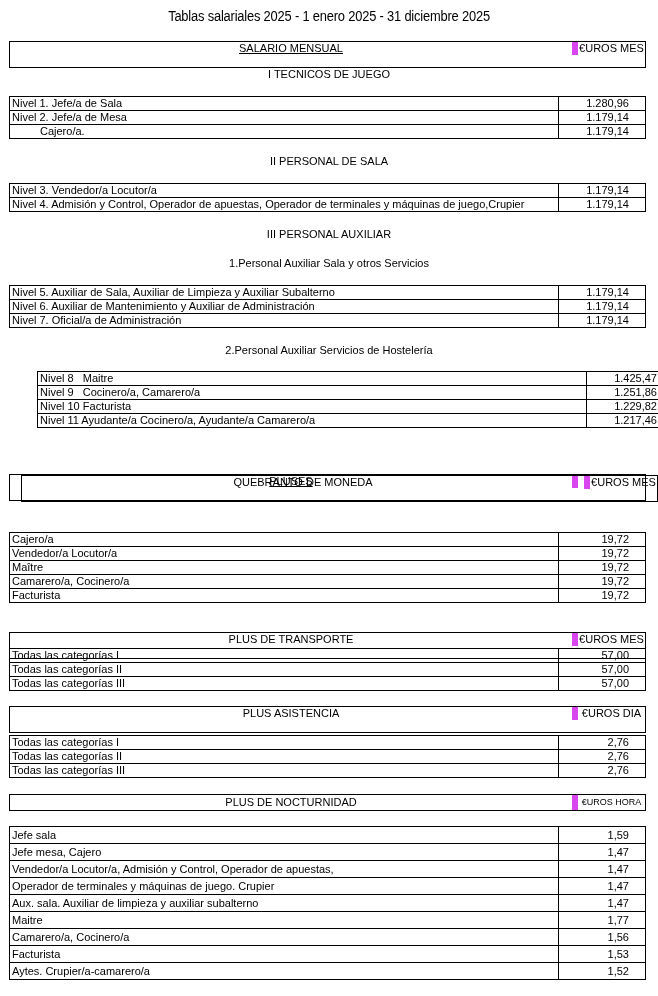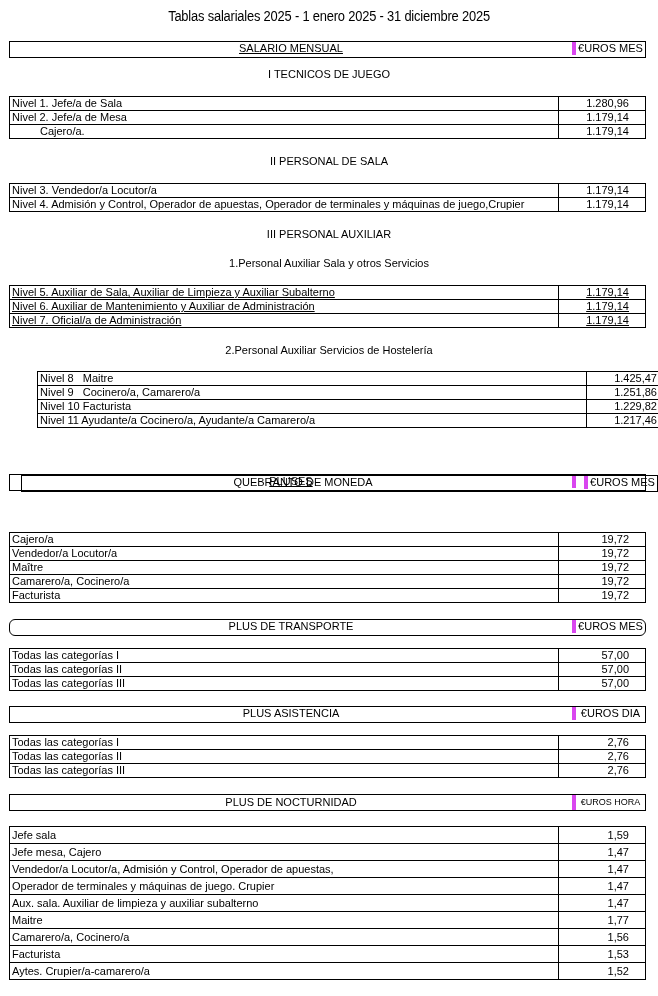--- a/index.html
+++ b/index.html
@@ -11,32 +11,32 @@
     .abs { position: absolute; }
     .title {
       left: 0; width: 658px; top: 8px; text-align: center;
       font-size: 14px; letter-spacing: -0.2px; transform: scaleX(0.92);
     }
     .center-label {
       left: 0; width: 658px; text-align: center; font-size: 11px;
     }
     
     .hbox {
-      left: 9px; width: 637px; height: 17px;
+      left: 9px; width: 637px; height: 27px;
       border-top: 1px solid #000; border-bottom: 1px solid #000;
       border-left: 1px solid #000; border-right: 1px solid #000;
       box-sizing: border-box;
     }
     .hbox .hlabel {
       position: absolute; left: 0; width: 562px; top: 0; height: 13px;
       line-height: 13px; text-align: center; font-size: 11px;
     }
     .hbox .hunit {
       position: absolute; left: 562px; right: 0; top: 0; height: 13px;
-      border-left: 4px solid #d946ef; line-height: 13px; text-align: center;
+      border-left: 6px solid #d946ef; line-height: 13px; text-align: center;
       font-size: 11px; white-space: nowrap;
     }
     .hbox .hunit.small { font-size: 9px; }
     .underline { text-decoration: underline; }
     
     table.dt {
       position: absolute; left: 9px; width: 637px;
       border-collapse: collapse; table-layout: fixed;
     }
     table.dt td {
@@ -85,21 +85,21 @@
   </tr>
   <tr>
     <td class="l">Nivel 4. Admisión y Control, Operador de apuestas, Operador de terminales y máquinas de juego,Crupier</td>
     <td class="v">1.179,14</td>
   </tr>
 </tbody>
   </table>
 
 <div class="abs center-label" style="top:228px;">III  PERSONAL  AUXILIAR</div>
 <div class="abs center-label" style="top:257px;">1.Personal Auxiliar Sala y otros Servicios</div>
-<table class="dt" style="top:285px;text-decoration:underline;">
+<table class="dt" style="top:285px;">
   <tbody>
       <tr>
     <td class="l">Nivel 5. Auxiliar de Sala, Auxiliar de Limpieza y Auxiliar Subalterno</td>
     <td class="v">1.179,14</td>
   </tr>
   <tr>
     <td class="l">Nivel 6. Auxiliar de Mantenimiento y Auxiliar de Administración</td>
     <td class="v">1.179,14</td>
   </tr>
   <tr>
@@ -158,21 +158,21 @@
     <td class="l">Camarero/a, Cocinero/a</td>
     <td class="v">19,72</td>
   </tr>
   <tr>
     <td class="l">Facturista</td>
     <td class="v">19,72</td>
   </tr>
 </tbody>
   </table>
 
-<div class="abs hbox" style="top:619px;border-radius:6px;">
+<div class="abs hbox" style="top:632px;">
   <div class="hlabel">PLUS DE TRANSPORTE</div>
   <div class="hunit">€UROS MES</div>
 </div>
 <table class="dt" style="top:648px;">
   <tbody>
       <tr>
     <td class="l">Todas las categorías I</td>
     <td class="v">57,00</td>
   </tr>
   <tr>

